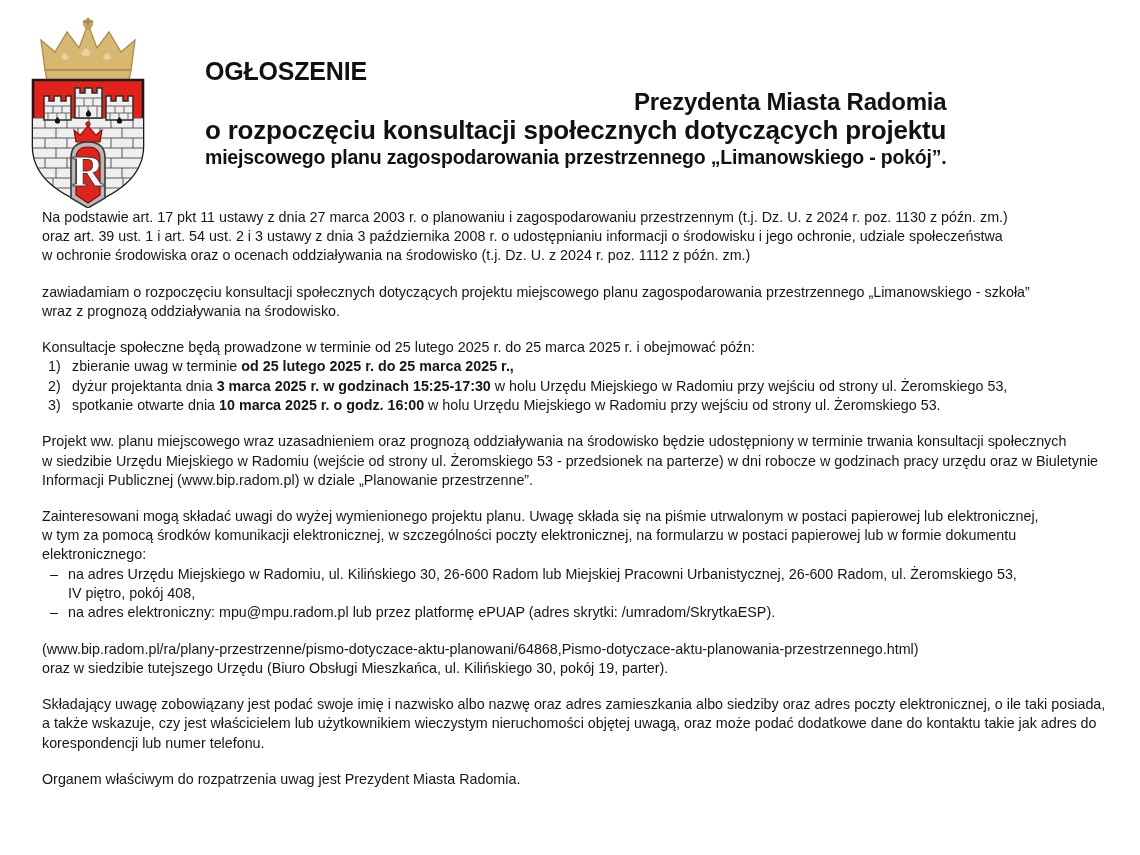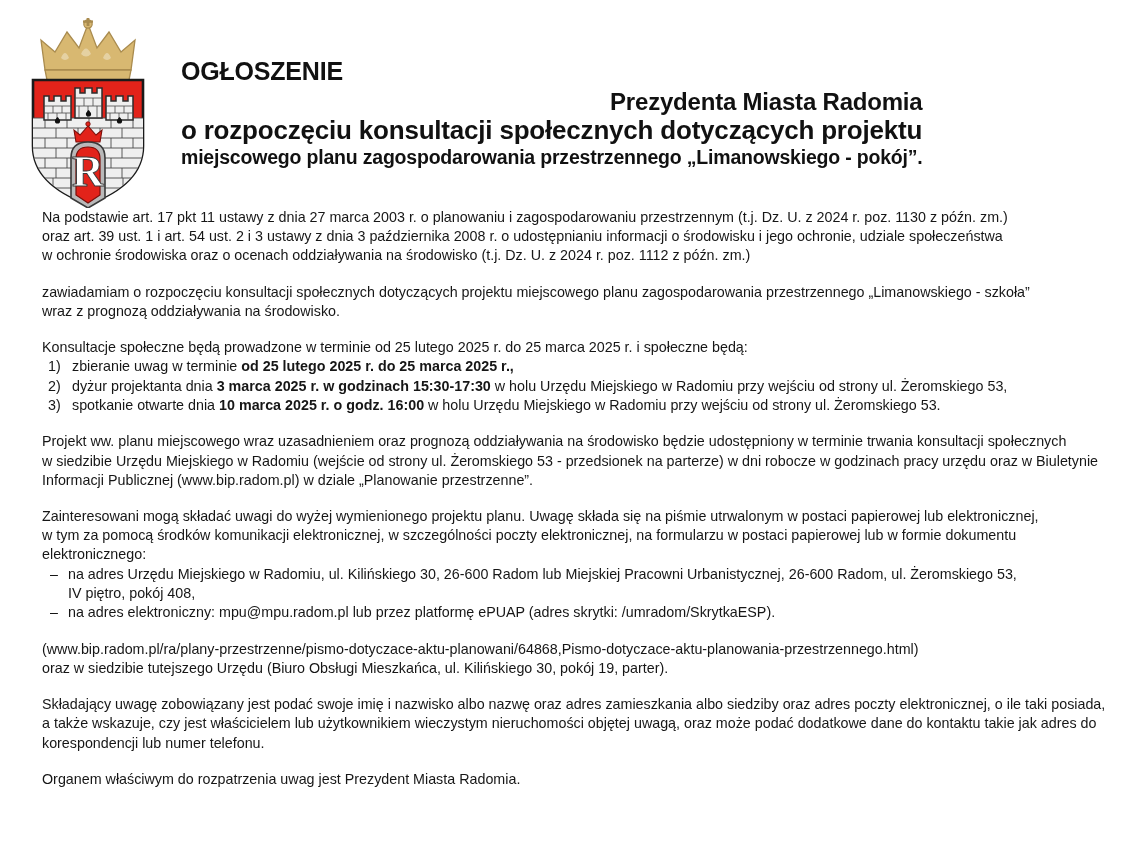--- a/index.html
+++ b/index.html
@@ -44,20 +44,21 @@
   }
   .header-text {
     padding-top: 42px;
     padding-left: 6px;
   }
   .h-line {
     font-weight: bold;
     letter-spacing: -0.2px;
     color: #111;
     white-space: nowrap;
+    margin-left: 24px;
   }
   .h-line.l1 { font-size: 25px; line-height: 30px; }
   .h-line.l2 { font-size: 24px; line-height: 31px; text-align: right; }
   .h-line.l3 { font-size: 26px; line-height: 27px; }
   .h-line.l4 { font-size: 19.5px; line-height: 27px; }
 
   
   .content {
     padding: 0 34px 0 42px;
     font-size: 14.3px;
@@ -261,31 +262,31 @@
       <span class="line">oraz art. 39 ust. 1 i art. 54 ust. 2 i 3 ustawy z dnia 3 października 2008 r. o udostępnianiu informacji o środowisku i jego ochronie, udziale społeczeństwa</span>
       <span class="line">w ochronie środowiska oraz o ocenach oddziaływania na środowisko (t.j. Dz. U. z 2024 r. poz. 1112 z późn. zm.)</span>
     </div>
 
     <div class="para bold">
       <span class="line">zawiadamiam o rozpoczęciu konsultacji społecznych dotyczących projektu miejscowego planu zagospodarowania przestrzennego „Limanowskiego - szkoła”</span>
       <span class="line">wraz z prognozą oddziaływania na środowisko.</span>
     </div>
 
     <div class="para tight">
-      <span>Konsultacje społeczne będą prowadzone w terminie </span><b>od 25 lutego 2025 r. do 25 marca 2025 r.</b><span> i społeczne będą:</span>
+      <span>Konsultacje społeczne będą prowadzone w terminie </span><b>od 25 lutego 2025 r. do 25 marca 2025 r.</b><span> i obejmować późn:</span>
     </div>
 
     <ul class="numlist">
       <li>
         <span class="num">1)</span>
         <span class="txt"><span>zbieranie uwag w terminie </span><b>od 25 lutego 2025 r. do 25 marca 2025 r.,</b><span></span></span>
       </li>
       <li>
         <span class="num">2)</span>
-        <span class="txt"><span>dyżur projektanta dnia </span><b>3 marca 2025 r. w godzinach 15:30-17:30</b><span> w holu Urzędu Miejskiego w Radomiu przy wejściu od strony ul. Żeromskiego 53,</span></span>
+        <span class="txt"><span>dyżur projektanta dnia </span><b>3 marca 2025 r. w godzinach 15:25-17:30</b><span> w holu Urzędu Miejskiego w Radomiu przy wejściu od strony ul. Żeromskiego 53,</span></span>
       </li>
       <li>
         <span class="num">3)</span>
         <span class="txt"><span>spotkanie otwarte dnia </span><b>10 marca 2025 r. o godz. 16:00</b><span> w holu Urzędu Miejskiego w Radomiu przy wejściu od strony ul. Żeromskiego 53.</span></span>
       </li>
     </ul>
 
     <div class="gap-m"></div>
 
     <div class="para">

